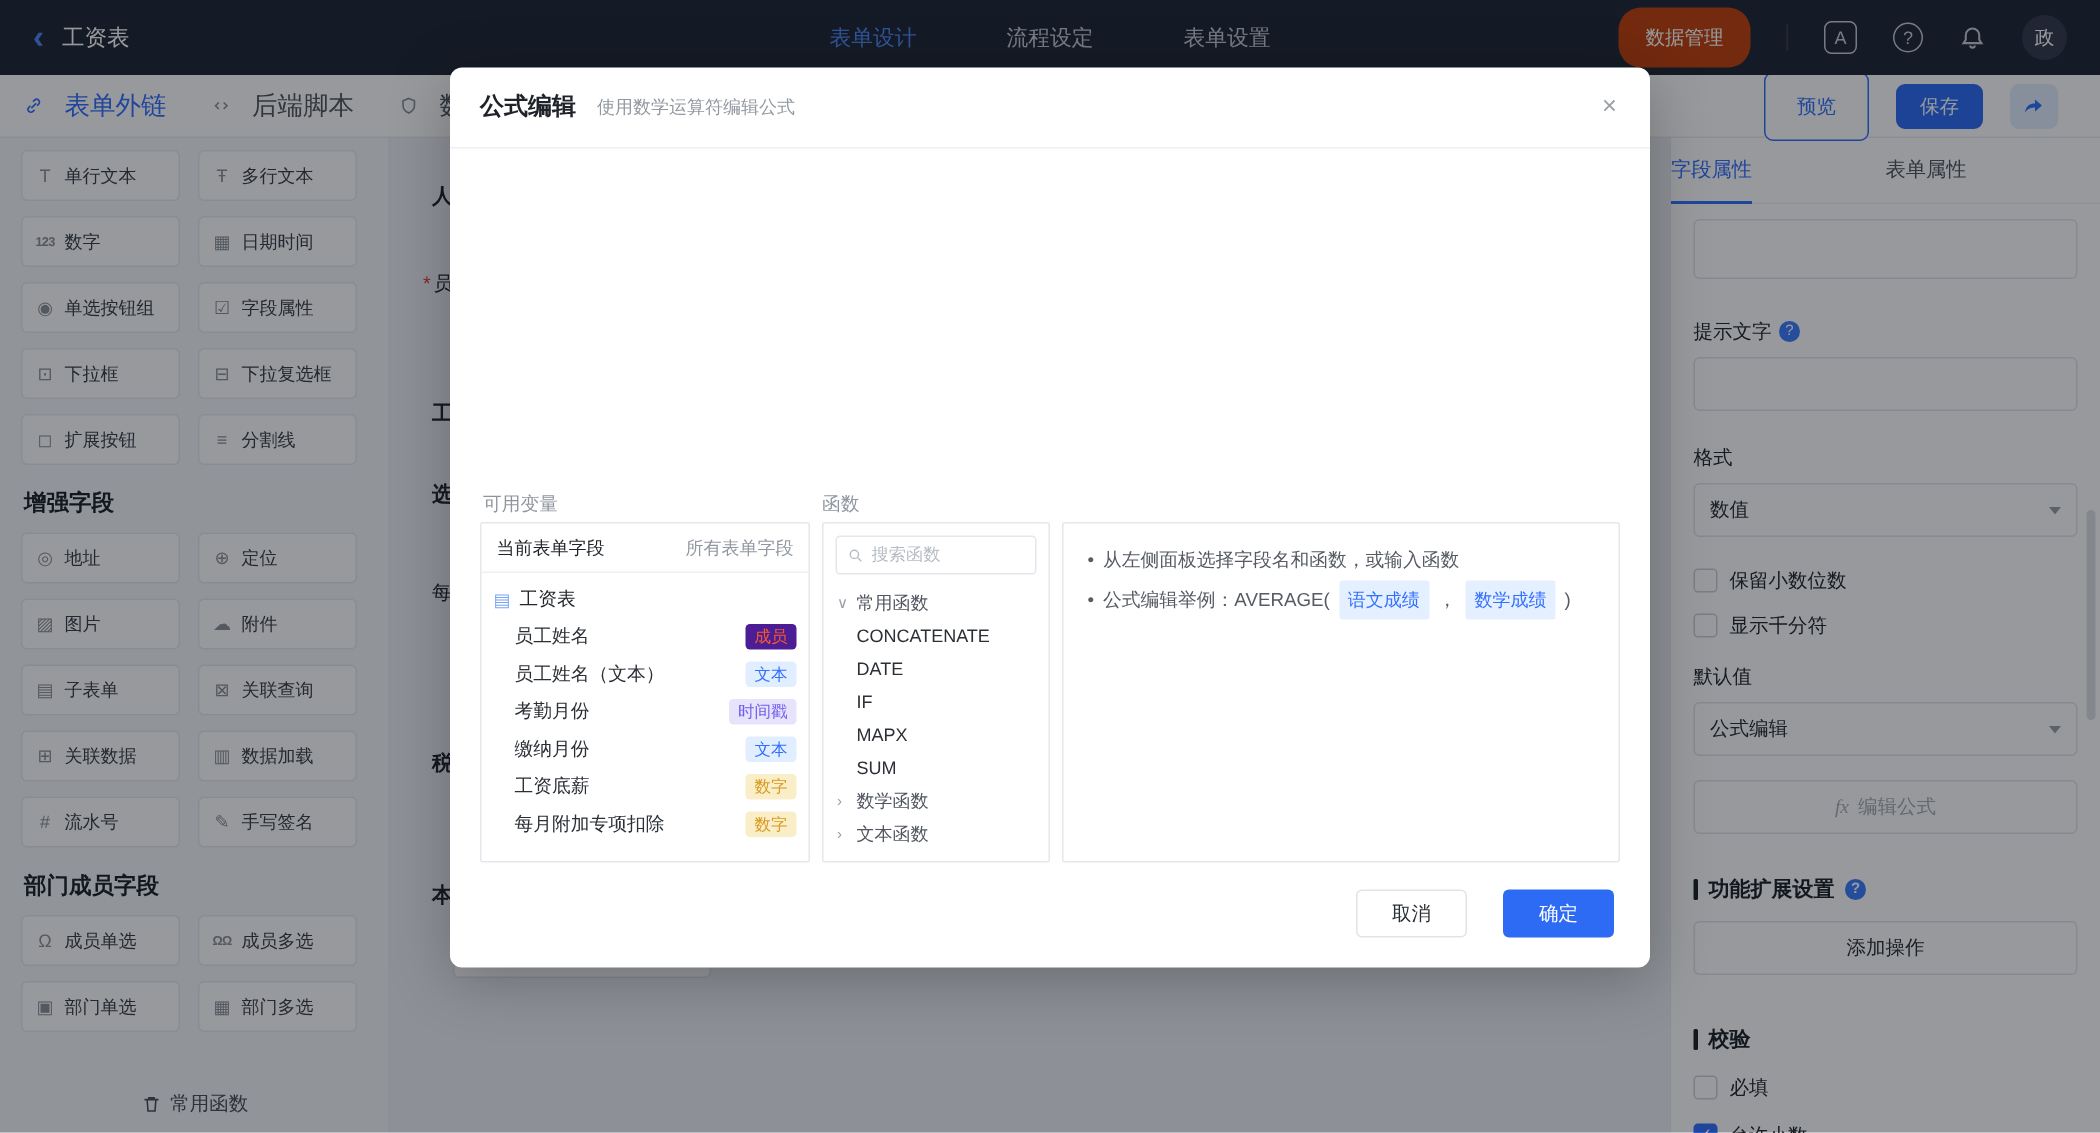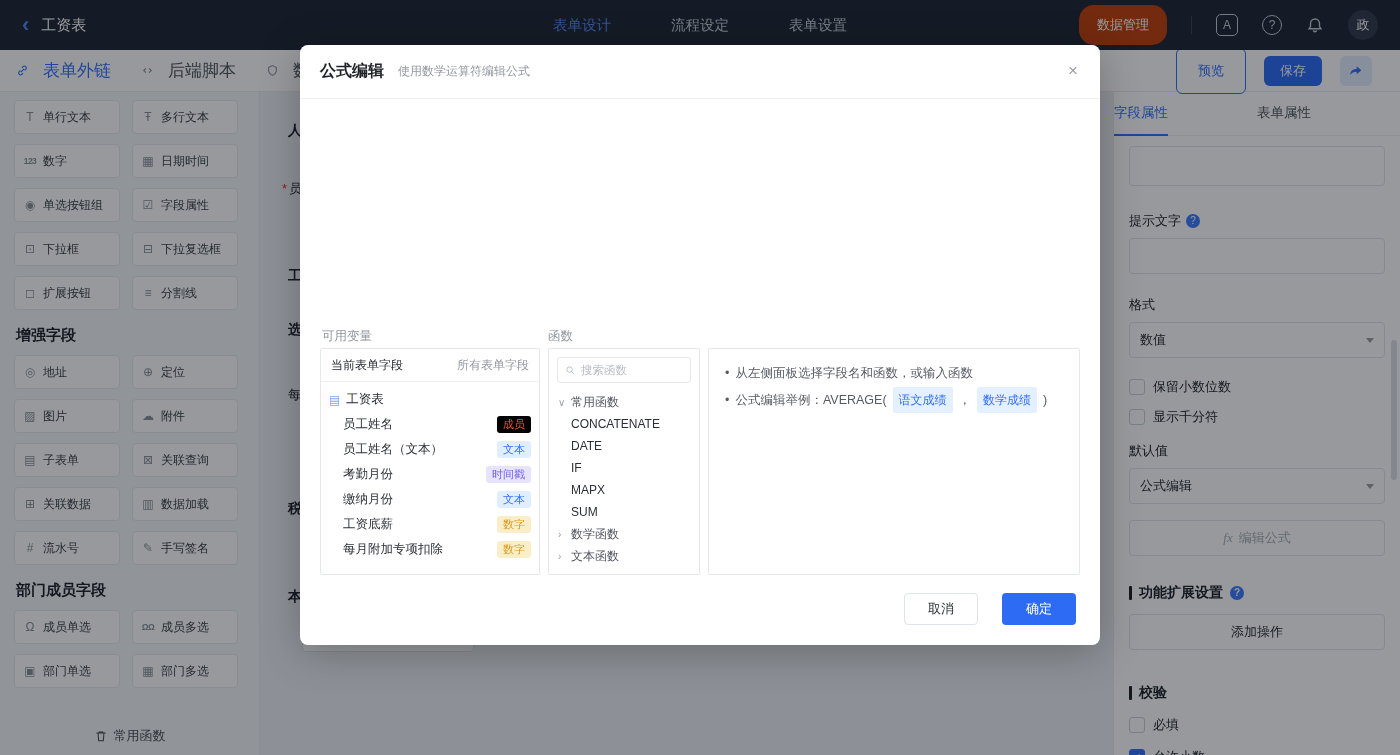--- a/index.html
+++ b/index.html
@@ -125,21 +125,21 @@
   .vars-tabs { height:33px; border-bottom:1px solid #eef0f3; display:flex; align-items:center;
     justify-content:space-between; padding:0 10px; font-size:12px; }
   .vt-active { color:#1f2329; font-weight:500; cursor:pointer; }
   .vt { color:#9298a1; cursor:pointer; }
   .vars-list { padding:5px 8px; }
   .vrow-root { display:flex; gap:6px; height:25px; align-items:center; font-size:12.5px; color:#23262d; cursor:pointer; }
   .doc-glyph { color:#7ba4f7; font-size:12px; }
   .vrow { display:flex; justify-content:space-between; align-items:center; height:25px;
     padding-left:14px; font-size:12.5px; color:#2b2f36; cursor:pointer; }
   .tag { font-size:11px; padding:1px 6px; border-radius:3px; flex:none; }
-  .tag-member { background:#000000; color:#f85a2a; }
+  .tag-member { background:#4c1d95; color:#f85a2a; }
   .tag-text { background:#e1eeff; color:#3370ff; }
   .tag-timestamp { background:#e7e3fb; color:#6f5ef0; }
   .tag-number { background:#faeec8; color:#d99a1e; }
 
   .funcs-panel { left:248px; width:152px; }
   .srch { margin:8px; height:26px; border:1px solid #e4e7ec; border-radius:3px; display:flex;
     align-items:center; gap:5px; padding:0 7px; color:#b6bcc5; }
   .srch input { border:0; outline:0; width:100%; font-size:11.5px; color:#51565e; }
   .srch input::placeholder { color:#b6bcc5; }
   .frow-g { height:22px; display:flex; gap:5px; align-items:center; padding:0 9px;

